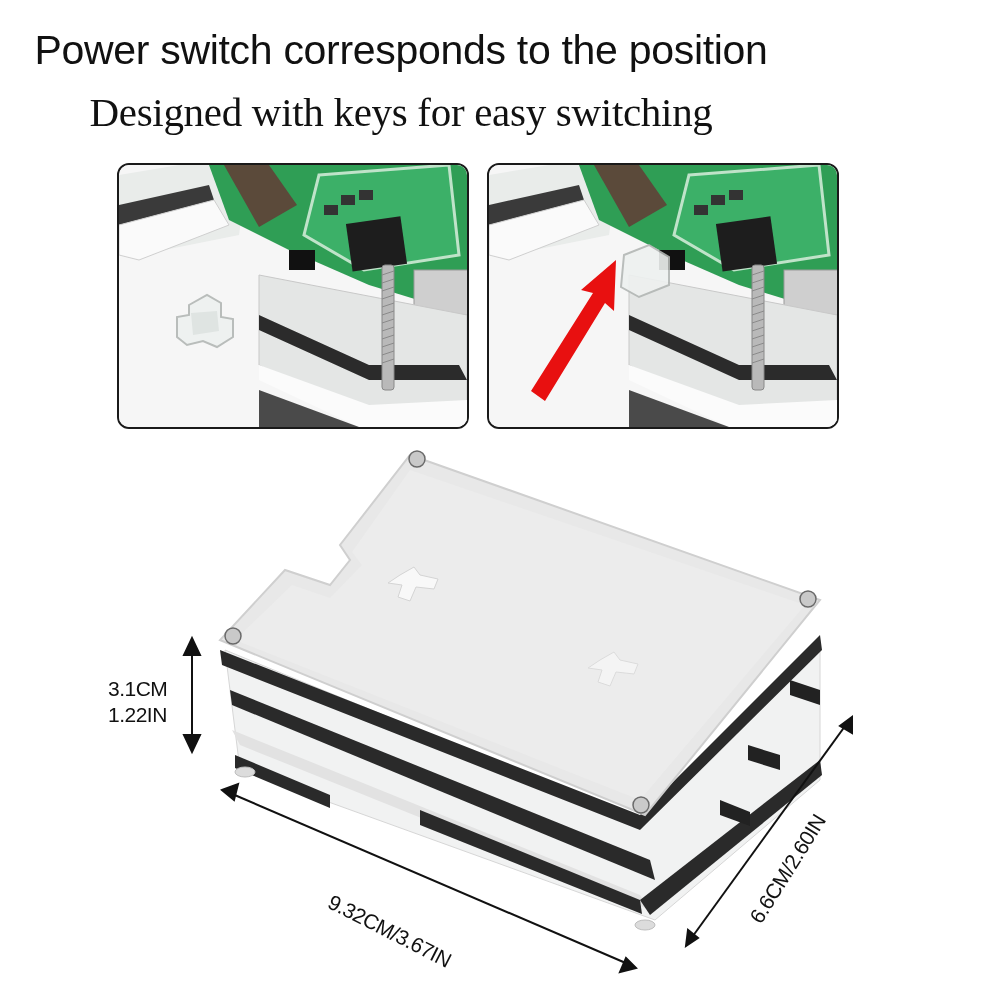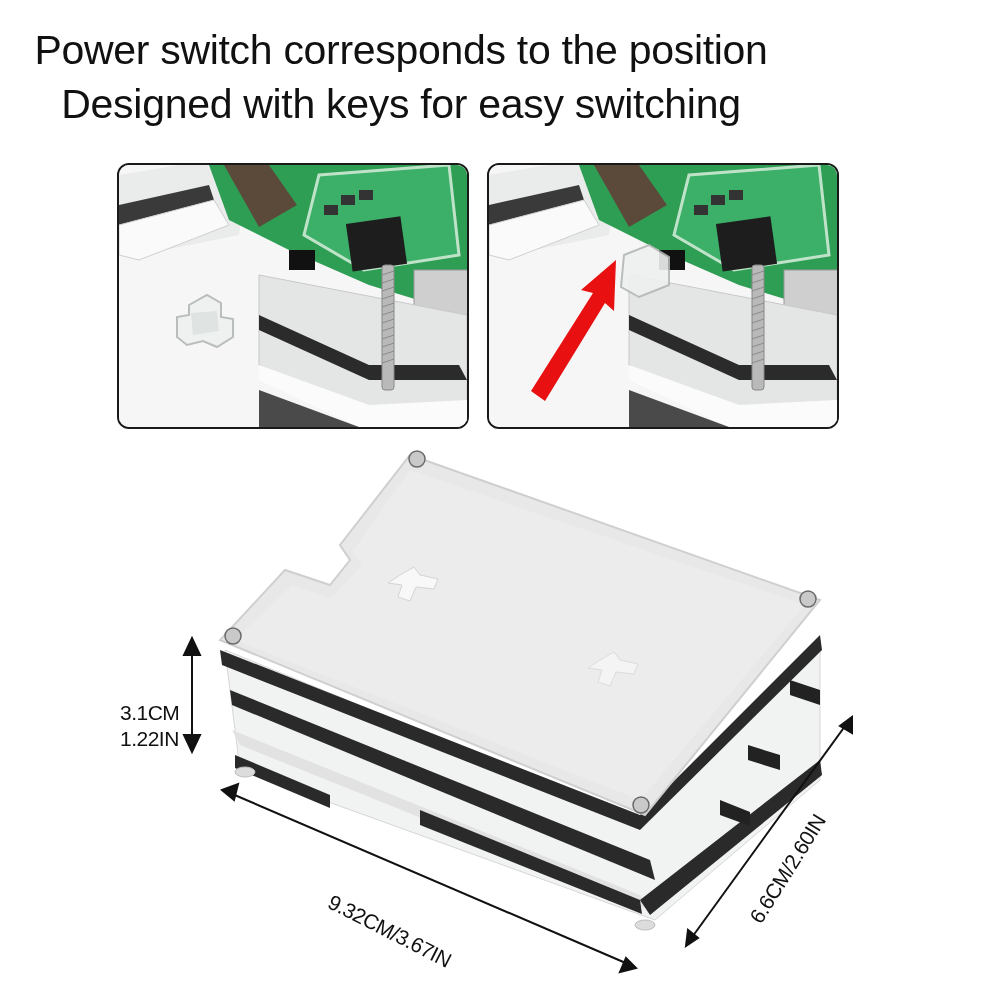--- a/index.html
+++ b/index.html
@@ -1,26 +1,26 @@
 <!DOCTYPE html>
 <html><head>
 <meta charset="utf-8">
 <style>
   html,body{margin:0;padding:0;background:#ffffff;}
   body{width:1000px;height:1000px;position:relative;overflow:hidden;font-family:"Liberation Sans","DejaVu Sans",sans-serif;color:#111;}
   .headline{position:absolute;left:0;width:802px;text-align:center;font-size:41px;line-height:48px;color:#111;letter-spacing:-0.3px;}
   .h1{top:26px;}
-  .h2{top:80px;}
+  .h2{top:88px;font-family:Liberation Serif, serif;}
   .panel{position:absolute;top:163px;width:348px;height:262px;border:2px solid #1a1a1a;border-radius:12px;overflow:hidden;background:#f4f4f4;}
   .panel-left{left:117px;}
   .panel-right{left:487px;}
   .panel svg{display:block;}
   .case{position:absolute;left:0;top:0;}
   .dim-label{position:absolute;font-size:21px;color:#111;white-space:nowrap;letter-spacing:-0.5px;}
-  .dim-height{left:108px;top:700px;line-height:26px;margin-left:12px;}
+  .dim-height{left:108px;top:676px;line-height:26px;}
   .dim-length{left:335px;top:890px;transform:rotate(27deg);transform-origin:left top;}
   .dim-width{left:745px;top:915px;transform:rotate(-58deg);transform-origin:left top;}
 </style>
 </head>
 <body>
 
 <div class="headline h1">Power switch corresponds to the position</div>
 <div class="headline h2">Designed with keys for easy switching</div>
 
 <div class="panel panel-left">

